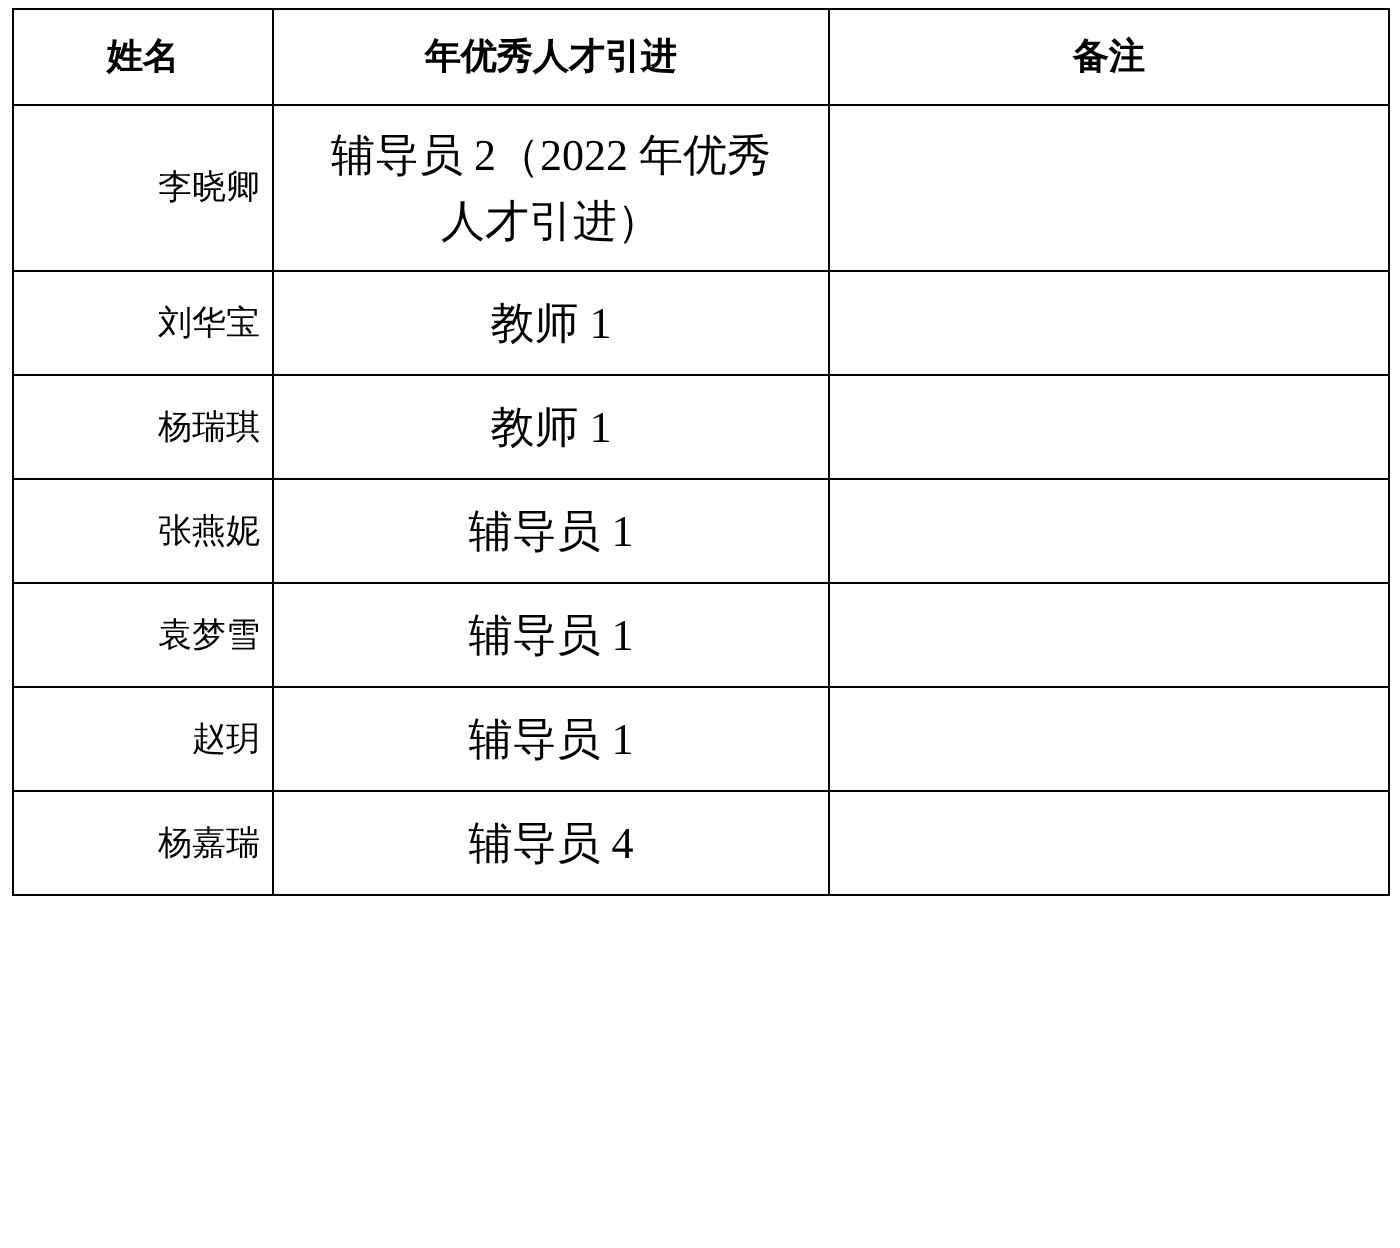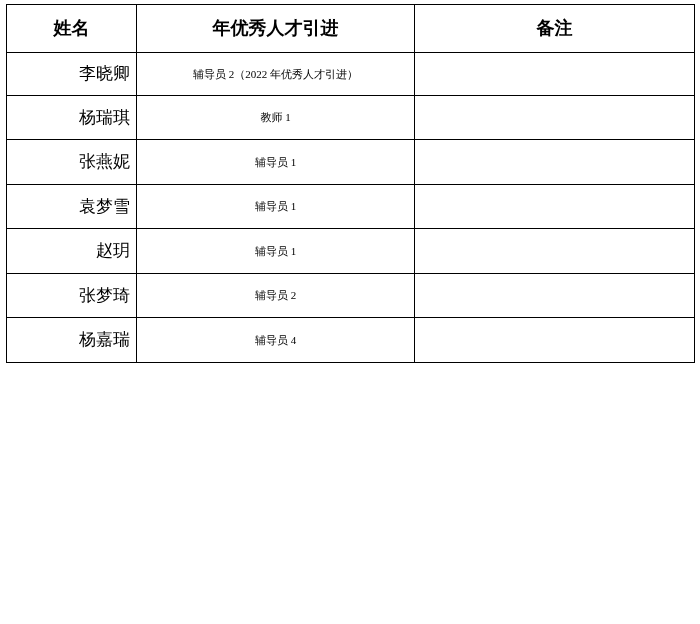--- a/index.html
+++ b/index.html
@@ -44,21 +44,21 @@
   table.roster thead th {
     font-weight: bold;
     font-size: 18px;
     padding: 10px 6px;
   }
   table.roster tbody td.name-cell {
     font-size: 17px;
     text-align: right;
   }
   table.roster tbody td.pos-cell {
-    font-size: 11px;
+    font-size: 22px;
   }
   table.roster tbody td.note-cell {
     font-size: 17px;
   }
   
   table.roster tbody tr.tall td {
     padding-top: 8px;
     padding-bottom: 8px;
   }
   .pos-wrap {
@@ -85,44 +85,44 @@
     </thead>
     <tbody>
       <tr class="tall">
         <td class="name-cell">李晓卿</td>
         <td class="pos-cell">
             <span class="pos-wrap">辅导员 2（2022 年优秀人才引进）</span>
           </td>
         <td class="note-cell"></td>
       </tr>
       <tr>
+        <td class="name-cell">刘华宝</td>
+        <td class="pos-cell">教师 1</td>
+        <td class="note-cell"></td>
+      </tr>
+      <tr>
         <td class="name-cell">杨瑞琪</td>
         <td class="pos-cell">教师 1</td>
         <td class="note-cell"></td>
       </tr>
       <tr>
         <td class="name-cell">张燕妮</td>
         <td class="pos-cell">辅导员 1</td>
         <td class="note-cell"></td>
       </tr>
       <tr>
         <td class="name-cell">袁梦雪</td>
         <td class="pos-cell">辅导员 1</td>
         <td class="note-cell"></td>
       </tr>
       <tr>
         <td class="name-cell">赵玥</td>
         <td class="pos-cell">辅导员 1</td>
         <td class="note-cell"></td>
       </tr>
       <tr>
-        <td class="name-cell">张梦琦</td>
-        <td class="pos-cell">辅导员 2</td>
-        <td class="note-cell"></td>
-      </tr>
-      <tr>
         <td class="name-cell">杨嘉瑞</td>
         <td class="pos-cell">辅导员 4</td>
         <td class="note-cell"></td>
       </tr>
     </tbody>
   </table>
 </div>
 
 </body></html>

